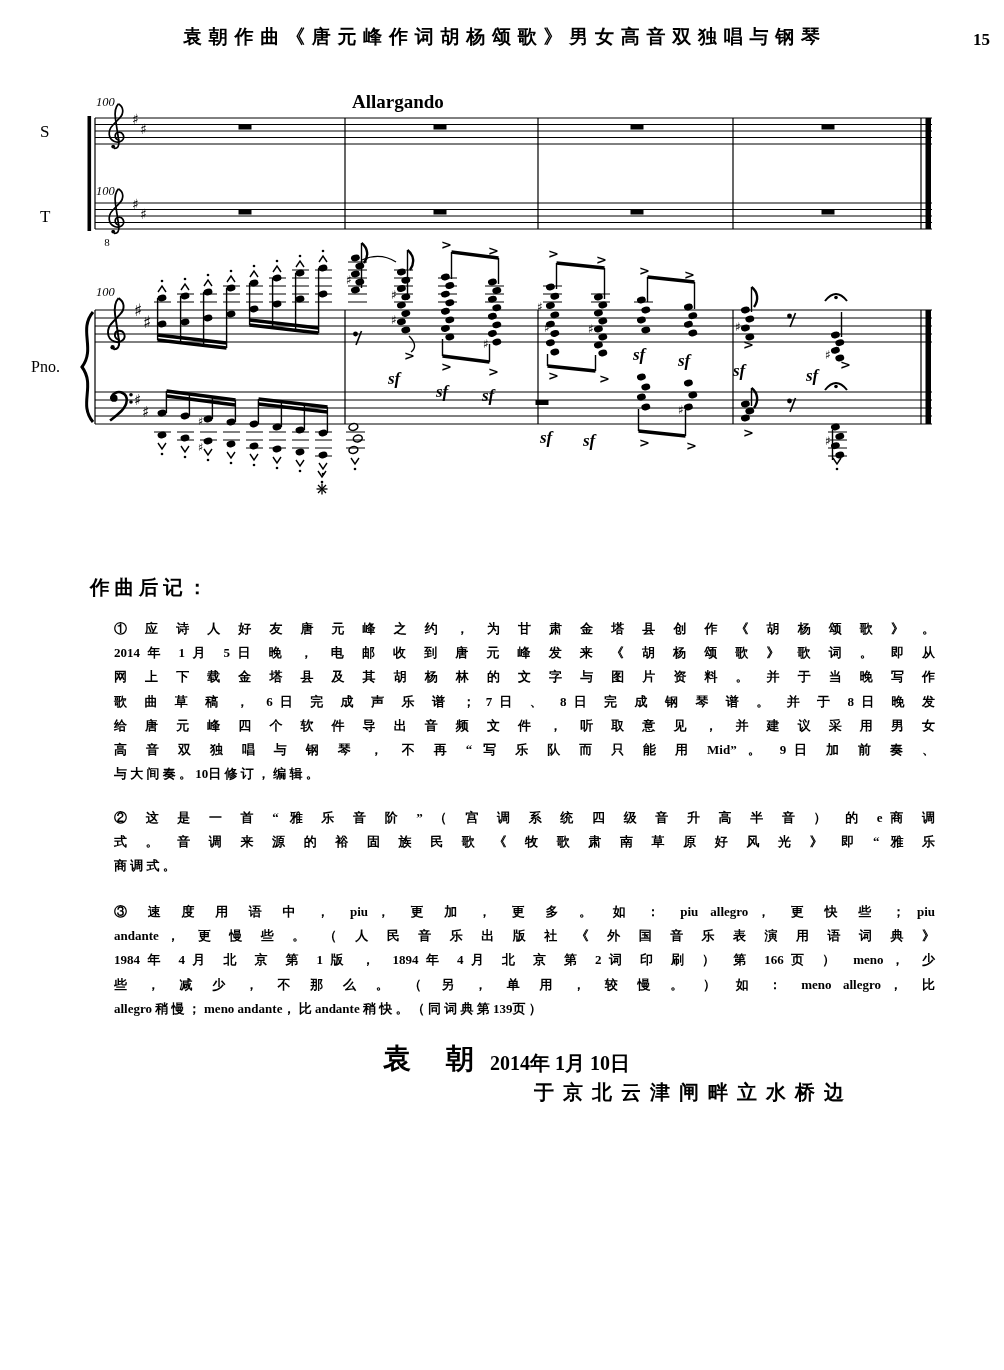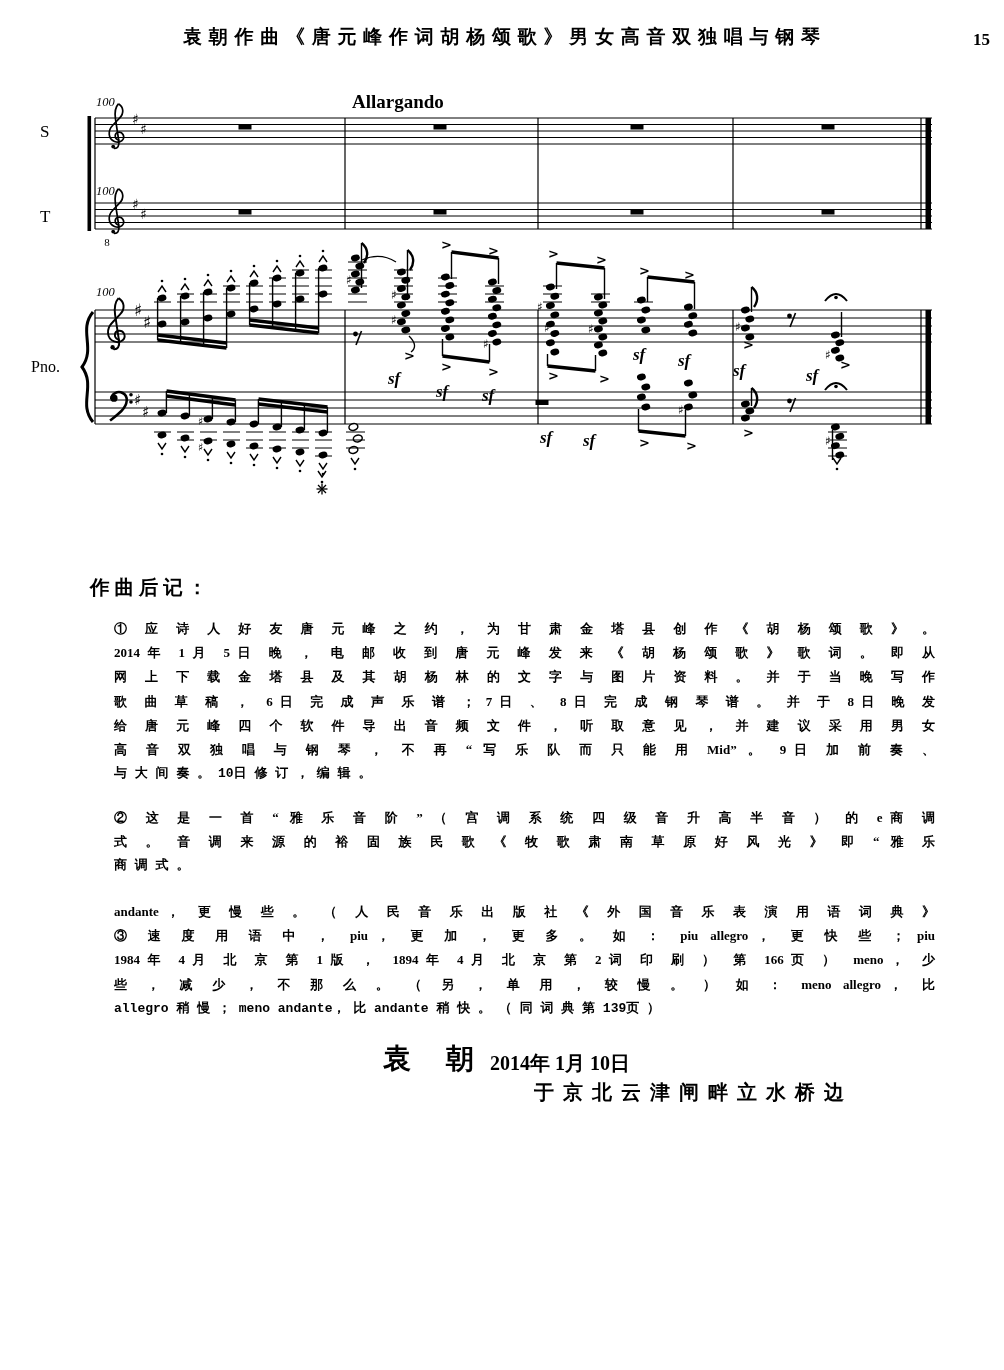--- a/index.html
+++ b/index.html
@@ -25,21 +25,21 @@
     font-size:19.5px;font-weight:bold;
   }
   .para{position:absolute;left:90px;width:845px;}
   .p1{top:617px;} .p2{top:806px;} .p3{top:900px;}
   .pline{
     font-size:13px;font-weight:bold;line-height:24.2px;
     text-align:justify;text-align-last:justify;white-space:nowrap;
     height:24.2px;
     margin-left:24px;
   }
-  .pline.last{text-align-last:left;font-family:Liberation Mono, monospace;}
+  .pline.last{text-align-last:left;}
   .sig-name{
     position:absolute;left:383px;top:1040px;
     font-size:28px;font-weight:bold;letter-spacing:14px;white-space:nowrap;text-align:center;
   }
   .sig-date{
     position:absolute;left:490px;top:1050px;
     font-size:20px;font-weight:bold;white-space:nowrap;
   }
   .sig-place{
     position:absolute;left:490px;top:1079px;
@@ -481,22 +481,22 @@
   <div class="pline last">与 大 间 奏 。 10日 修 订 ， 编 辑 。</div>
 </div>
 
 <div class="para p2">
   <div class="pline">② 这 是 一 首 “ 雅 乐 音 阶 ” （ 宫 调 系 统 四 级 音 升 高 半 音 ） 的 e商 调</div>
   <div class="pline">式 。 音 调 来 源 的 裕 固 族 民 歌 《 牧 歌  肃 南 草 原 好 风 光 》 即 “ 雅 乐</div>
   <div class="pline last">商 调 式 。</div>
 </div>
 
 <div class="para p3">
+  <div class="pline">③ 速 度 用 语 中 ， piu， 更 加 ， 更 多 。 如 ： piu allegro， 更 快 些 ； piu</div>
   <div class="pline">andante， 更 慢 些 。 （ 人 民 音 乐 出 版 社 《 外 国 音 乐 表 演 用 语 词 典 》</div>
-  <div class="pline">③ 速 度 用 语 中 ， piu， 更 加 ， 更 多 。 如 ： piu allegro， 更 快 些 ； piu</div>
   <div class="pline">1984年 4月 北 京 第 1版 ， 1894年 4月 北 京 第 2词 印 刷 ） 第 166页 ） meno， 少</div>
   <div class="pline">些 ， 减 少 ， 不 那 么 。 （ 另 ， 单 用 ， 较 慢 。 ） 如 ： meno allegro， 比</div>
   <div class="pline last">allegro 稍 慢 ； meno andante， 比 andante 稍 快 。 （ 同 词 典 第 139页 ）</div>
 </div>
 
 <div class="sig-name">袁 朝</div>
 <div class="sig-date">2014年 1月 10日</div>
 <div class="sig-place">于 京 北  云 津 闸 畔  立 水 桥 边</div>
 
 </body></html>

